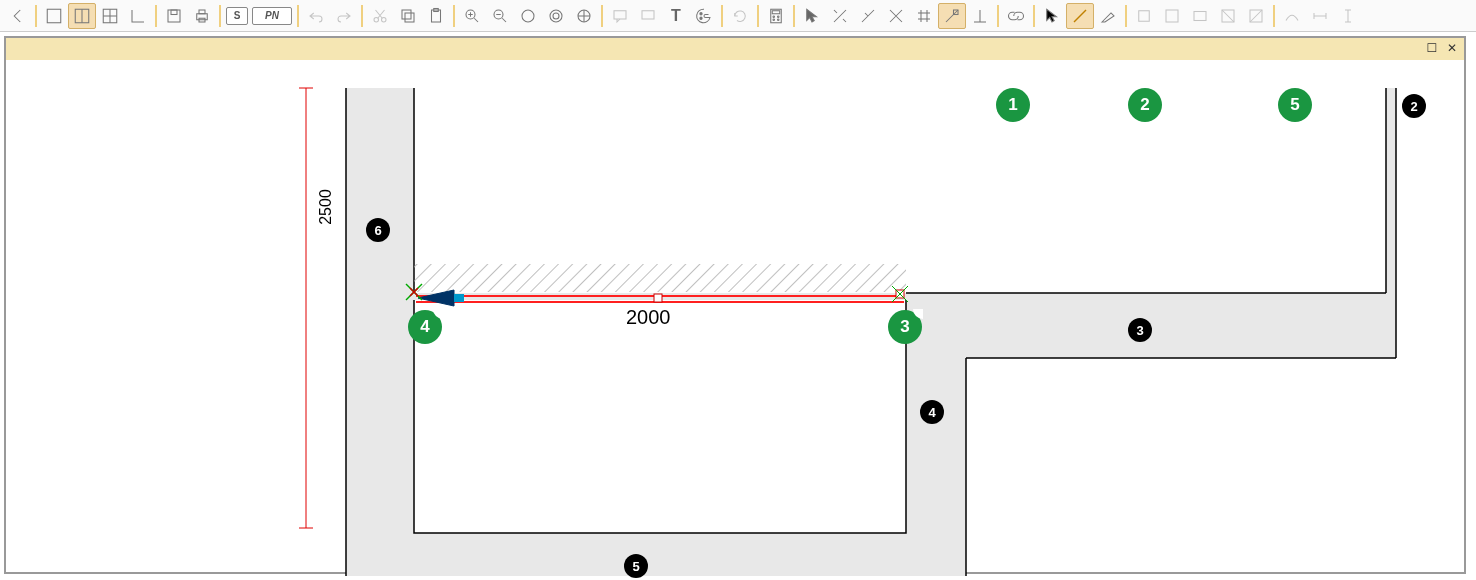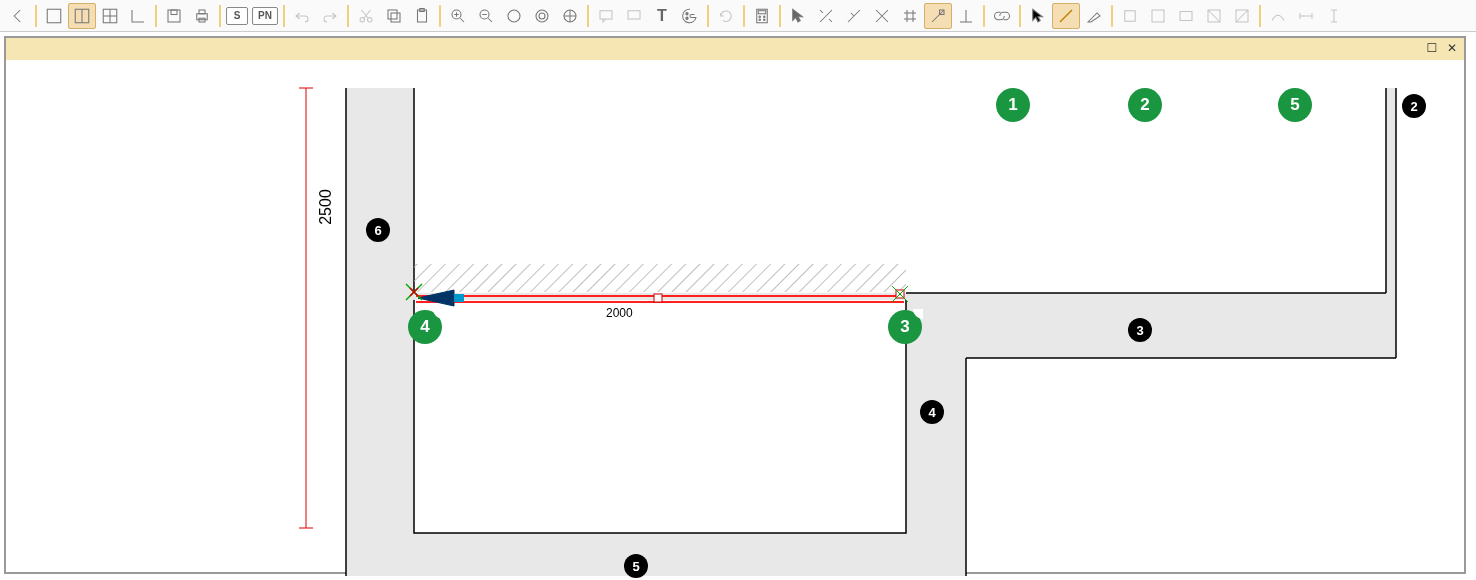--- a/index.html
+++ b/index.html
@@ -18,21 +18,21 @@
 .banner { position: absolute; top: 0; left: 0; right: 0; height: 22px; background: #f5e6b3; }
 .banner-controls { position: absolute; right: 4px; top: 2px; display: flex; gap: 4px; }
 .banner-controls span { width: 16px; height: 16px; display: flex; align-items: center; justify-content: center; font-size: 12px; color: #333; cursor: pointer; }
 
 
 .floor { position: absolute; inset: 0; }
 .floor svg { position: absolute; top: 0; left: 0; }
 
 
 .dim-vert { position: absolute; left: 302px; top: 160px; transform: rotate(-90deg); transform-origin: center; font-size: 16px; color: #000; }
-.dim-horiz { position: absolute; left: 600px; top: 268px; font-size: 12px; color: #000; }
+.dim-horiz { position: absolute; left: 620px; top: 268px; font-size: 20px; color: #000; }
 
 
 .marker-black { position: absolute; width: 24px; height: 24px; border-radius: 50%; background: #000; color: #fff; display: flex; align-items: center; justify-content: center; font-size: 13px; font-weight: bold; }
 .marker-green { position: absolute; width: 34px; height: 34px; border-radius: 50%; background: #1a9641; color: #fff; display: flex; align-items: center; justify-content: center; font-size: 17px; font-weight: bold; }
 .marker-green.notch::after { content: ''; position: absolute; width: 10px; height: 10px; background: #fff; top: -1px; right: -1px; border-radius: 0 0 0 14px; }
 </style>
 </head>
 <body>
 
 <div class="toolbar">
@@ -74,21 +74,21 @@
     </div>
   <div class="tb-btn">
       <svg viewBox="0 0 24 24">
         <rect x="5" y="9" width="14" height="8"></rect>
         <rect x="8" y="4" width="8" height="5"></rect>
         <rect x="8" y="15" width="8" height="5"></rect>
       </svg>
     </div>
   <div class="tb-sep"></div>
   <div class="tb-btn text-btn">S</div>
-  <div class="tb-btn text-btn" style="width:26px;">PN</div>
+  <div class="tb-btn text-btn" style="width:40px;font-style:italic;">PN</div>
   <div class="tb-sep"></div>
   <div class="tb-btn" style="opacity:.4">
       <svg viewBox="0 0 24 24">
         <path d="M9 8 L4 12 L9 16 M4 12 L16 12 A4 4 0 0 1 16 20"></path>
       </svg>
     </div>
   <div class="tb-btn" style="opacity:.4">
       <svg viewBox="0 0 24 24">
         <path d="M15 8 L20 12 L15 16 M20 12 L8 12 A4 4 0 0 0 8 20"></path>
       </svg>

